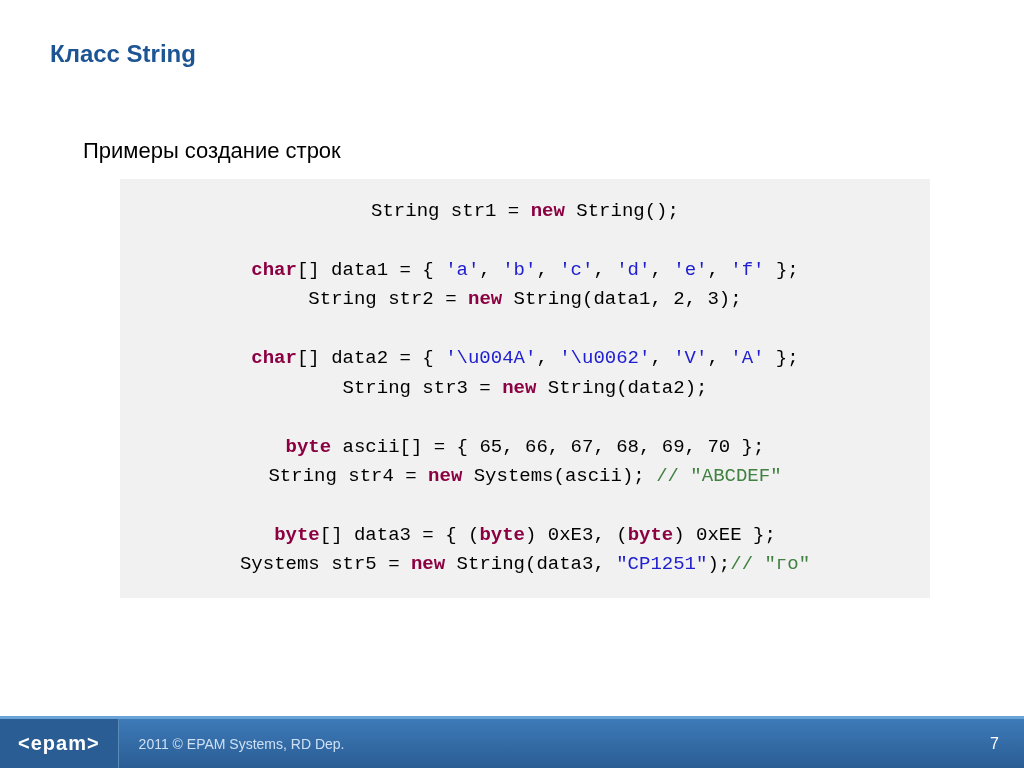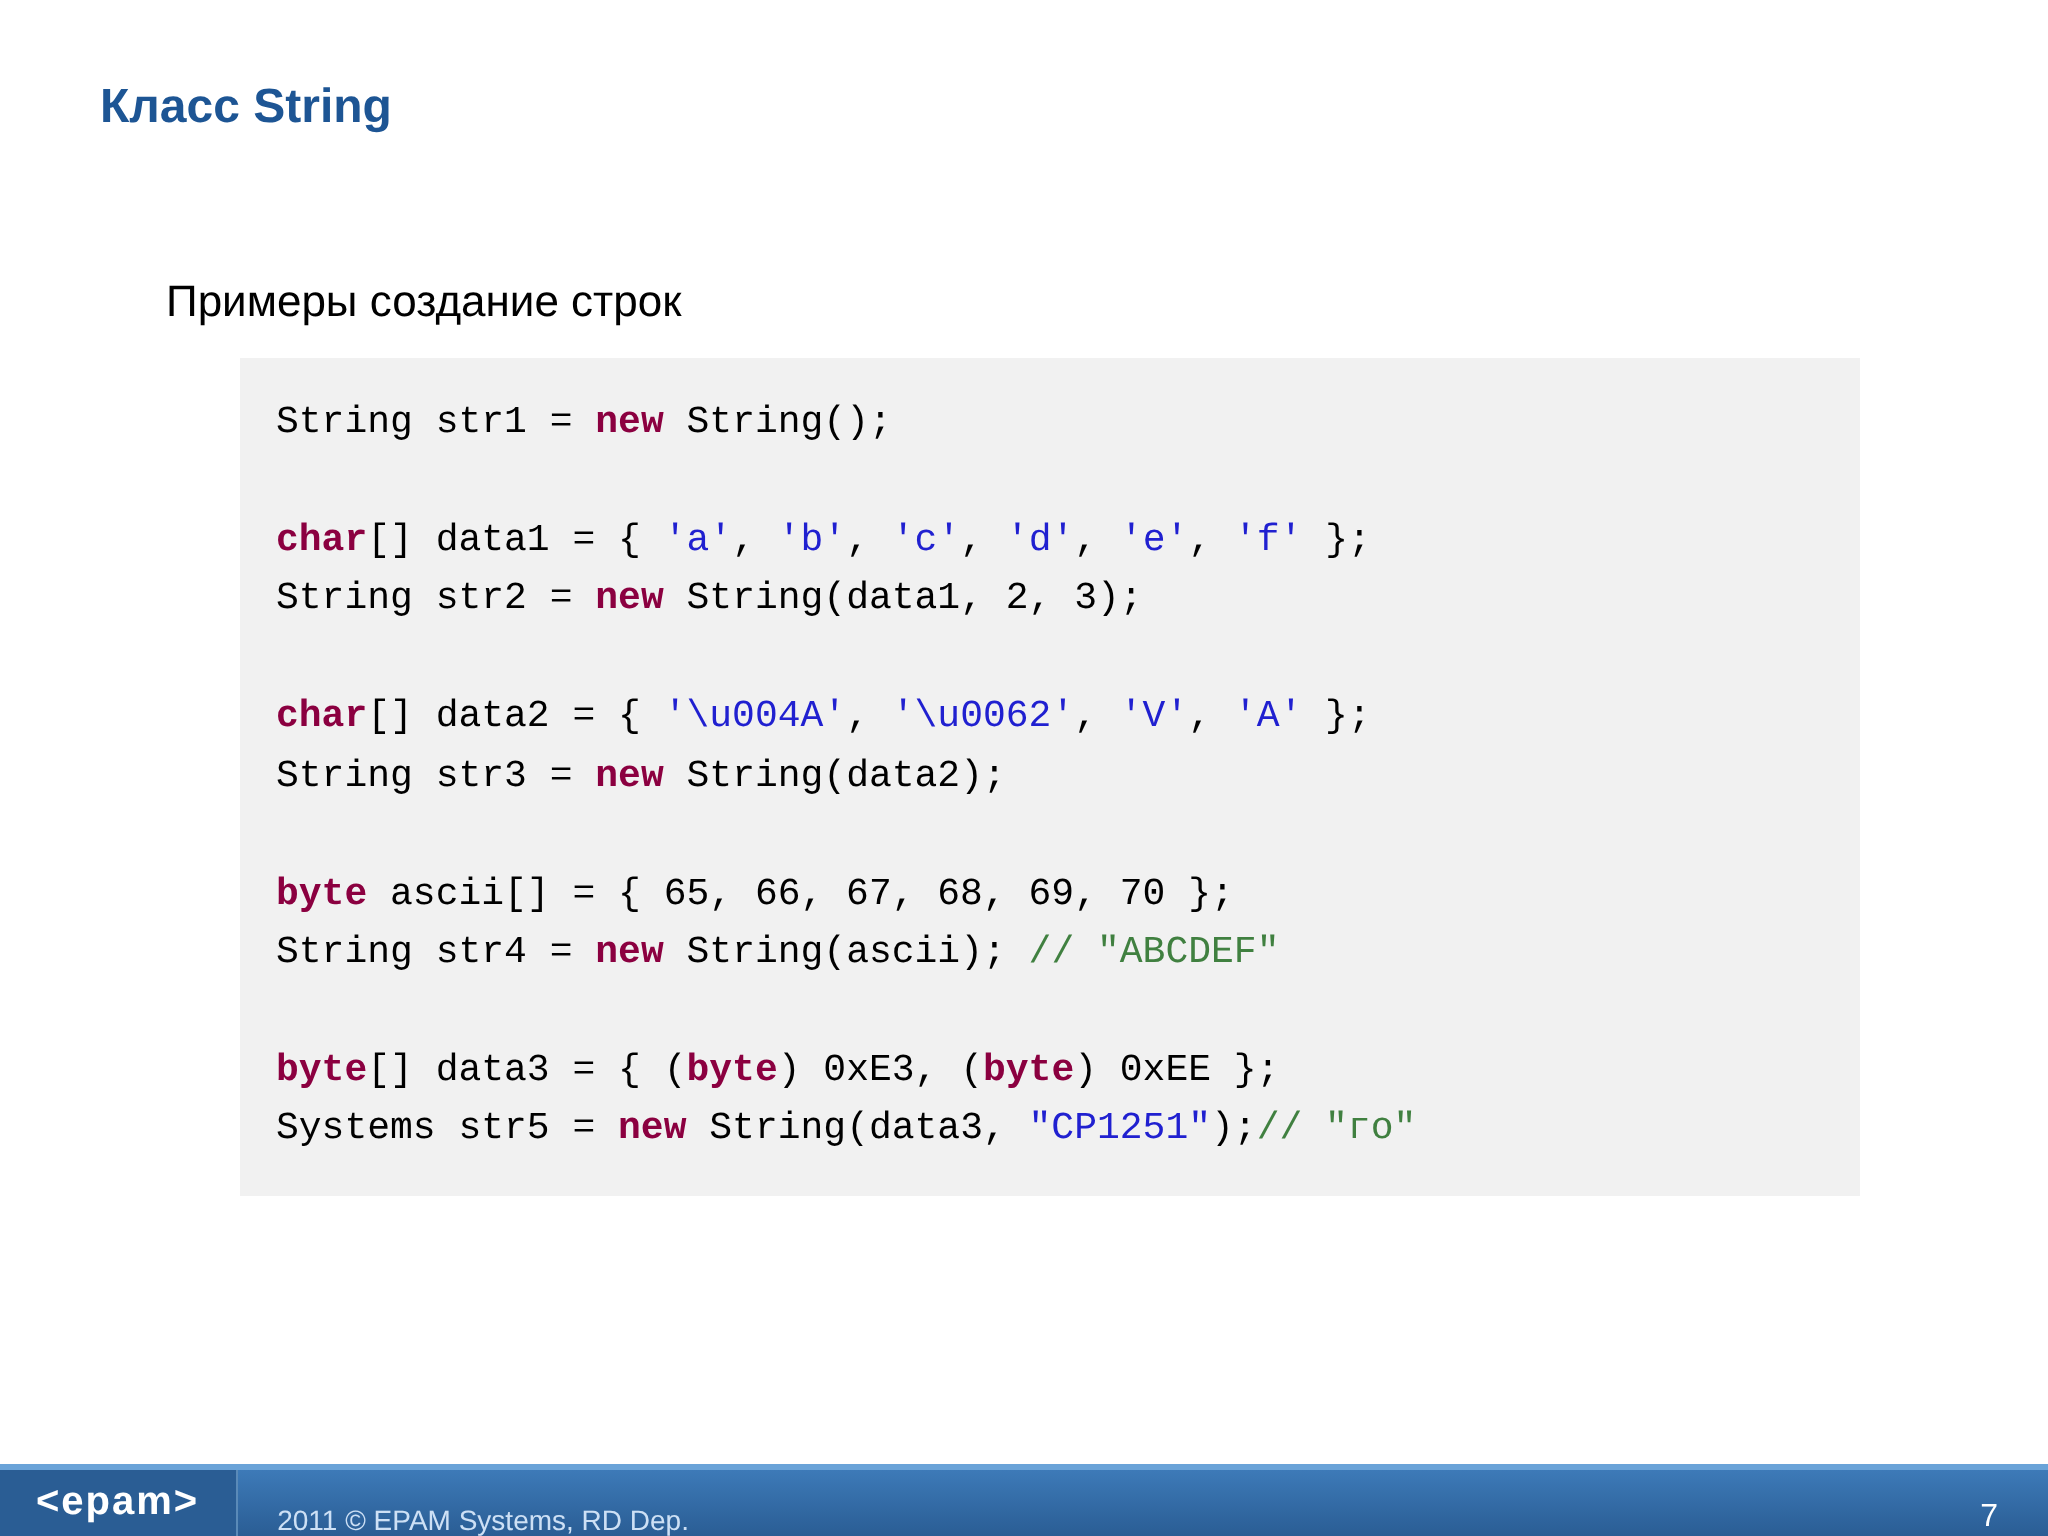--- a/index.html
+++ b/index.html
@@ -35,44 +35,45 @@
     }
     .code-block {
       background: #f1f1f1;
       margin-left: 70px;
       margin-right: 30px;
       padding: 18px 18px;
       font-family: 'Courier New', monospace;
       font-size: 19px;
       line-height: 1.55;
       color: #000;
+      text-align: center;
     }
     .code-line {
       white-space: pre;
     }
     .kw {
       color: #8b0040;
       font-weight: bold;
     }
     .str {
       color: #2020d0;
     }
     .cmt {
       color: #408040;
     }
     .footer {
       position: absolute;
       bottom: 0;
       left: 0;
       right: 0;
-      height: 36px;
+      height: 52px;
       background: linear-gradient(to bottom, #3d7ab8 0%, #2a5d94 100%);
       border-top: 3px solid #6aa3d8;
       display: flex;
-      align-items: flex-end;
+      align-items: center;
       color: #fff;
       font-size: 14px;
     }
     .logo-box {
       background: #2a5d94;
       height: 100%;
       padding: 0 18px;
       display: flex;
       align-items: center;
       font-weight: bold;
@@ -102,21 +103,21 @@
   <div class="code-block">
     <div class="code-line"><span>String str1 = </span><span class="kw">new</span><span> String();</span></div>
     <div class="code-line">&nbsp;</div>
     <div class="code-line"><span class="kw">char</span><span>[] data1 = { </span><span class="str">'a'</span>, <span class="str">'b'</span>, <span class="str">'c'</span>, <span class="str">'d'</span>, <span class="str">'e'</span>, <span class="str">'f'</span><span> };</span></div>
     <div class="code-line"><span>String str2 = </span><span class="kw">new</span><span> String(data1, 2, 3);</span></div>
     <div class="code-line">&nbsp;</div>
     <div class="code-line"><span class="kw">char</span><span>[] data2 = { </span><span class="str">'\u004A'</span>, <span class="str">'\u0062'</span>, <span class="str">'V'</span>, <span class="str">'A'</span><span> };</span></div>
     <div class="code-line"><span>String str3 = </span><span class="kw">new</span><span> String(data2);</span></div>
     <div class="code-line">&nbsp;</div>
     <div class="code-line"><span class="kw">byte</span><span> ascii[] = { 65, 66, 67, 68, 69, 70 };</span></div>
-    <div class="code-line"><span>String str4 = </span><span class="kw">new</span><span> String(ascii); </span><span class="cmt">// "ABCDEF"</span></div>
+    <div class="code-line"><span>String str4 = </span><span class="kw">new</span><span> Systems(ascii); </span><span class="cmt">// "ABCDEF"</span></div>
     <div class="code-line">&nbsp;</div>
     <div class="code-line"><span class="kw">byte</span><span>[] data3 = { (</span><span class="kw">byte</span><span>) 0xE3, (</span><span class="kw">byte</span><span>) 0xEE };</span></div>
     <div class="code-line"><span>Systems str5 = </span><span class="kw">new</span><span> String(data3, </span><span class="str">"CP1251"</span><span>);</span><span class="cmt">// "го"</span></div>
   </div>
 </div>
 
 <div class="footer">
   <div class="logo-box">&lt;epam&gt;</div>
   <div class="copyright">2011 © EPAM Systems, RD Dep.</div>
   <div class="page-num">7</div>

